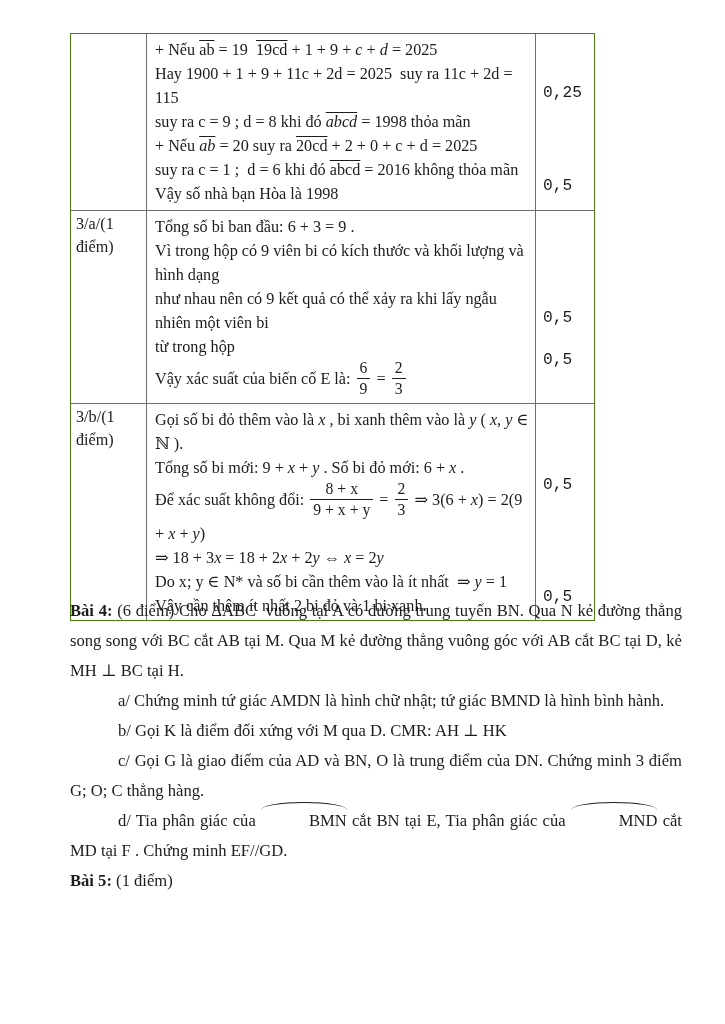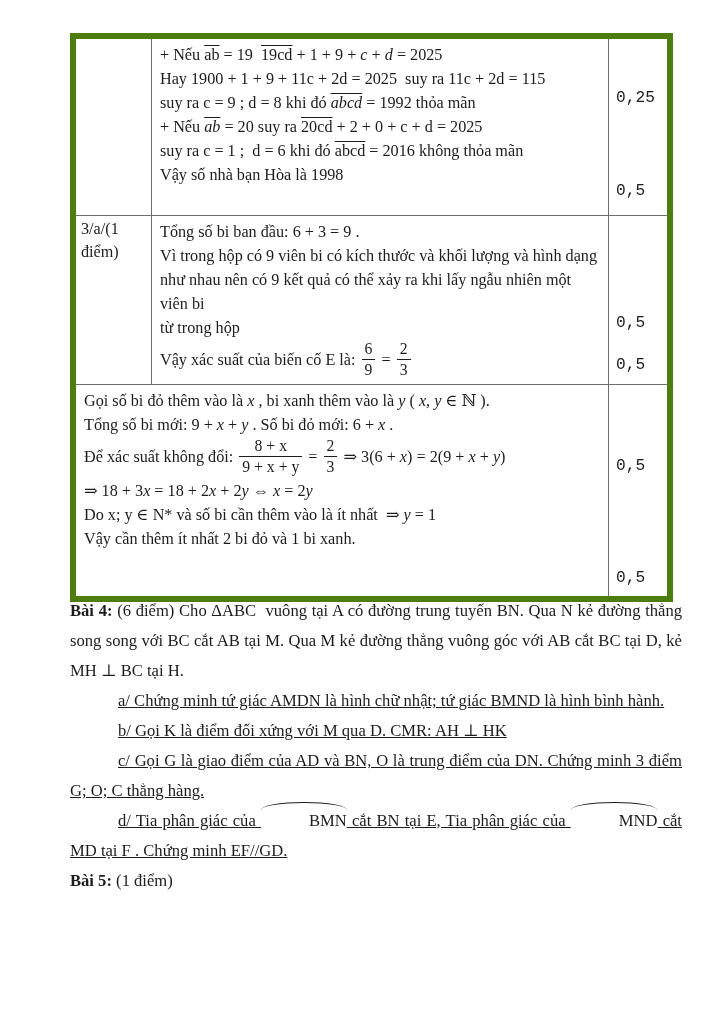--- a/index.html
+++ b/index.html
@@ -3,22 +3,22 @@
 <meta charset="utf-8">
 <style>
   html,body{margin:0;padding:0;}
   body{
     width:725px;height:1024px;background:#ffffff;position:relative;
     font-family:"Liberation Serif","DejaVu Serif","DejaVu Sans",serif;
     color:#1c1c1c;-webkit-font-smoothing:antialiased;
   }
   
   .answer-table{
-    position:absolute;left:70px;top:33px;width:603px;
-    border:6px solid #4d7c0f;box-sizing:border-box;
+    position:absolute;left:70px;top:33px;width:525px;
+    border:1px solid #4d7c0f;box-sizing:border-box;
     font-size:16.2px;
   }
   .t-row{display:flex;align-items:stretch;box-sizing:border-box;}
   .t-row + .t-row{border-top:1px solid #6e6e6e;}
   .t-row:nth-child(1){min-height:176px;}
   .t-row:nth-child(2){min-height:167px;}
   .t-row:nth-child(3){min-height:212px;}
   .cell{box-sizing:border-box;}
   .cell.label{width:76px;border-right:1px solid #6e6e6e;padding:2px 3px 0 5px;line-height:23px;}
   .cell.content{flex:1;border-right:1px solid #6e6e6e;padding:4px 6px 2px 8px;}
@@ -41,32 +41,32 @@
     content:"";position:absolute;left:0;right:0;top:-4px;height:7px;
     border-top:1.4px solid #1c1c1c;
     border-radius:50% 50% 0 0 / 100% 100% 0 0;
   }
   
   .problems{
     position:absolute;left:70px;top:596px;width:612px;
     font-size:16.6px;
   }
   .problems p{margin:0;line-height:30px;text-align:justify;}
-  .problems p.indent{text-indent:48px;text-decoration:underline;}
+  .problems p.indent{text-indent:48px;}
 </style>
 </head>
 <body>
 
 <div class="answer-table" id="answer-table">
     <div class="t-row">
       <div class="cell label"></div>
       <div class="cell content">
         <div class="line"><span>+ Nếu </span><span class="ov">ab</span><span> = 19 &nbsp;</span><span class="ov">19cd</span><span> + 1 + 9 + </span><span class="i">c</span><span> + </span><span class="i">d</span><span> = 2025</span></div>
         <div class="line"><span>Hay 1900 + 1 + 9 + 11c + 2d = 2025 &nbsp;suy ra 11c + 2d = 115</span></div>
-        <div class="line"><span>suy ra c = 9 ; d = 8 khi đó </span><span class="ov i">abcd</span><span> = 1992 thỏa mãn</span></div>
+        <div class="line"><span>suy ra c = 9 ; d = 8 khi đó </span><span class="ov i">abcd</span><span> = 1998 thỏa mãn</span></div>
         <div class="line"><span>+ Nếu </span><span class="ov i">ab</span><span> = 20 suy ra </span><span class="ov">20cd</span><span> + 2 + 0 + c + d = 2025</span></div>
         <div class="line"><span>suy ra c = 1 ; &nbsp;d = 6 khi đó </span><span class="ov">abcd</span><span> = 2016 không thỏa mãn</span></div>
         <div class="line"><span>Vậy số nhà bạn Hòa là 1998</span></div>
       </div>
       <div class="cell score">
         <span class="score-val" style="top: 49px;">0,25</span>
         <span class="score-val" style="top: 142px;">0,5</span>
       </div>
     </div>
     <div class="t-row">
@@ -83,20 +83,21 @@
             <span class="fn">2</span>
             <span class="fd">3</span>
           </span></div>
       </div>
       <div class="cell score">
         <span class="score-val" style="top: 97px;">0,5</span>
         <span class="score-val" style="top: 139px;">0,5</span>
       </div>
     </div>
     <div class="t-row">
+      <div class="cell label">3/b/(1 điểm)</div>
       <div class="cell content">
         <div class="line"><span>Gọi số bi đỏ thêm vào là </span><span class="i">x</span><span> , bi xanh thêm vào là </span><span class="i">y</span><span> ( </span><span class="i">x, y</span><span> ∈ ℕ ).</span></div>
         <div class="line"><span>Tổng số bi mới: 9 + </span><span class="i">x</span><span> + </span><span class="i">y</span><span> . Số bi đỏ mới: 6 + </span><span class="i">x</span><span> .</span></div>
         <div class="line"><span>Để xác suất không đổi: </span><span class="frac">
             <span class="fn">8 + x</span>
             <span class="fd">9 + x + y</span>
           </span><span> = </span><span class="frac">
             <span class="fn">2</span>
             <span class="fd">3</span>
           </span><span> ⇒ 3(6 + </span><span class="i">x</span><span>) = 2(9 + </span><span class="i">x</span><span> + </span><span class="i">y</span><span>)</span></div>

